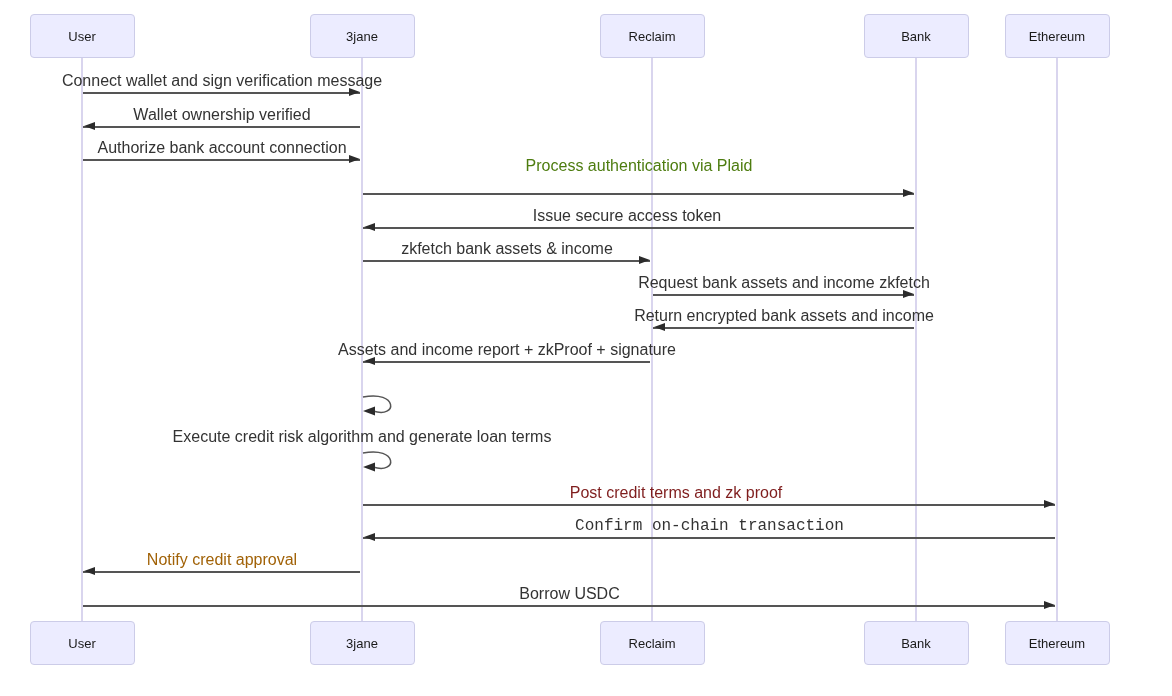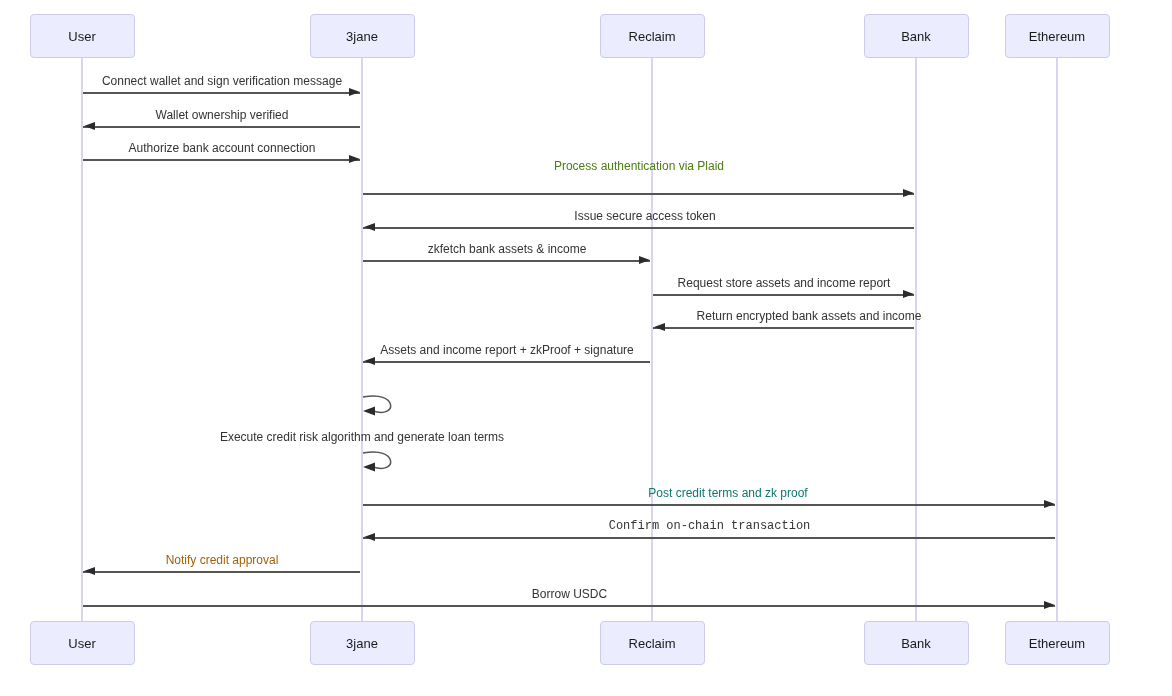--- a/index.html
+++ b/index.html
@@ -21,21 +21,21 @@
     align-items: center;
     justify-content: center;
     font-size: 13px;
   }
   .lifeline { position: absolute; width: 2px; }
   .msg-line { position: absolute; height: 1.5px; }
   .msg-label {
     position: absolute;
     transform: translateX(-50%);
     white-space: nowrap;
-    font-size: 12px;
+    font-size: 16px;
     line-height: 14px;
   }
   .arrowhead { position: absolute; width: 0; height: 0; }
   .selfloop { position: absolute; }
 </style>
 </head>
 <body>
 
 <div id="diagram" style="background: rgb(255, 255, 255);">
     <div class="lifeline" style="left: 81px; top: 58px; height: 563px; background: rgb(217, 213, 238);"></div>
@@ -48,45 +48,45 @@
     <div class="arrowhead" style="top: 87.5px; border-top: 4.5px solid transparent; border-bottom: 4.5px solid transparent; border-left: 11px solid rgb(43, 43, 43); left: 349px;"></div>
     <div class="msg-label" style="color: rgb(51, 51, 51); top: 108px; left: 222px;">Wallet ownership verified</div>
     <div class="msg-line" style="left: 83px; width: 277px; top: 126px; background: rgb(85, 85, 85);"></div>
     <div class="arrowhead" style="top: 121.5px; border-top: 4.5px solid transparent; border-bottom: 4.5px solid transparent; border-right: 11px solid rgb(43, 43, 43); left: 84px;"></div>
     <div class="msg-label" style="color: rgb(51, 51, 51); top: 141px; left: 222px;">Authorize bank account connection</div>
     <div class="msg-line" style="left: 83px; width: 277px; top: 159px; background: rgb(85, 85, 85);"></div>
     <div class="arrowhead" style="top: 154.5px; border-top: 4.5px solid transparent; border-bottom: 4.5px solid transparent; border-left: 11px solid rgb(43, 43, 43); left: 349px;"></div>
     <div class="msg-label" style="color: #4d7c0f; top: 159px; left: 639px;">Process authentication via Plaid</div>
     <div class="msg-line" style="left: 363px; width: 551px; top: 193px; background: rgb(85, 85, 85);"></div>
     <div class="arrowhead" style="top: 188.5px; border-top: 4.5px solid transparent; border-bottom: 4.5px solid transparent; border-left: 11px solid rgb(43, 43, 43); left: 903px;"></div>
-    <div class="msg-label" style="color: rgb(51, 51, 51); top: 209px; left: 645px;">Issue secure access token</div>
+    <div class="msg-label" style="color: rgb(51, 51, 51); top: 209px; left: 627px;">Issue secure access token</div>
     <div class="msg-line" style="left: 363px; width: 551px; top: 227px; background: rgb(85, 85, 85);"></div>
     <div class="arrowhead" style="top: 222.5px; border-top: 4.5px solid transparent; border-bottom: 4.5px solid transparent; border-right: 11px solid rgb(43, 43, 43); left: 364px;"></div>
     <div class="msg-label" style="color: rgb(51, 51, 51); top: 242px; left: 507px;">zkfetch bank assets &amp; income</div>
     <div class="msg-line" style="left: 363px; width: 287px; top: 260px; background: rgb(85, 85, 85);"></div>
     <div class="arrowhead" style="top: 255.5px; border-top: 4.5px solid transparent; border-bottom: 4.5px solid transparent; border-left: 11px solid rgb(43, 43, 43); left: 639px;"></div>
-    <div class="msg-label" style="color: rgb(51, 51, 51); top: 276px; left: 784px;">Request store assets and income report</div>
+    <div class="msg-label" style="color: rgb(51, 51, 51); top: 276px; left: 784px;">Request bank assets and income zkfetch</div>
     <div class="msg-line" style="left: 653px; width: 261px; top: 294px; background: rgb(85, 85, 85);"></div>
     <div class="arrowhead" style="top: 289.5px; border-top: 4.5px solid transparent; border-bottom: 4.5px solid transparent; border-left: 11px solid rgb(43, 43, 43); left: 903px;"></div>
-    <div class="msg-label" style="color: rgb(51, 51, 51); top: 309px; left: 809px;">Return encrypted bank assets and income</div>
+    <div class="msg-label" style="color: rgb(51, 51, 51); top: 309px; left: 784px;">Return encrypted bank assets and income</div>
     <div class="msg-line" style="left: 653px; width: 261px; top: 327px; background: rgb(85, 85, 85);"></div>
     <div class="arrowhead" style="top: 322.5px; border-top: 4.5px solid transparent; border-bottom: 4.5px solid transparent; border-right: 11px solid rgb(43, 43, 43); left: 654px;"></div>
     <div class="msg-label" style="color: rgb(51, 51, 51); top: 343px; left: 507px;">Assets and income report + zkProof + signature</div>
     <div class="msg-line" style="left: 363px; width: 287px; top: 361px; background: rgb(85, 85, 85);"></div>
     <div class="arrowhead" style="top: 356.5px; border-top: 4.5px solid transparent; border-bottom: 4.5px solid transparent; border-right: 11px solid rgb(43, 43, 43); left: 364px;"></div>
     <svg width="46" height="26" viewBox="0 0 46 26" class="selfloop" style="left: 362px; top: 393px;">
       <path d="M1,4 C36,-3 36,26 11,18" fill="none" stroke="#555555" stroke-width="1.5"></path>
       <polygon points="1,18 13,13.5 13,22.5" fill="#2b2b2b"></polygon>
     </svg>
     <div class="msg-label" style="color: rgb(51, 51, 51); top: 430px; left: 362px;">Execute credit risk algorithm and generate loan terms</div>
     <svg width="46" height="26" viewBox="0 0 46 26" class="selfloop" style="left: 362px; top: 449px;">
       <path d="M1,4 C36,-3 36,26 11,18" fill="none" stroke="#555555" stroke-width="1.5"></path>
       <polygon points="1,18 13,13.5 13,22.5" fill="#2b2b2b"></polygon>
     </svg>
-    <div class="msg-label" style="color: #0f766e; top: 486px; left: 728px;">Post credit terms and zk proof</div>
+    <div class="msg-label" style="color: #7f1d1d; top: 486px; left: 676px;">Post credit terms and zk proof</div>
     <div class="msg-line" style="left: 363px; width: 692px; top: 504px; background: rgb(85, 85, 85);"></div>
     <div class="arrowhead" style="top: 499.5px; border-top: 4.5px solid transparent; border-bottom: 4.5px solid transparent; border-left: 11px solid rgb(43, 43, 43); left: 1044px;"></div>
     <div class="msg-label" style="color: rgb(51, 51, 51); top: 519px; left: 709.5px; font-family: Liberation Mono, monospace;">Confirm on-chain transaction</div>
     <div class="msg-line" style="left: 363px; width: 692px; top: 537px; background: rgb(85, 85, 85);"></div>
     <div class="arrowhead" style="top: 532.5px; border-top: 4.5px solid transparent; border-bottom: 4.5px solid transparent; border-right: 11px solid rgb(43, 43, 43); left: 364px;"></div>
     <div class="msg-label" style="color: #a16207; top: 553px; left: 222px;">Notify credit approval</div>
     <div class="msg-line" style="left: 83px; width: 277px; top: 571px; background: rgb(85, 85, 85);"></div>
     <div class="arrowhead" style="top: 566.5px; border-top: 4.5px solid transparent; border-bottom: 4.5px solid transparent; border-right: 11px solid rgb(43, 43, 43); left: 84px;"></div>
     <div class="msg-label" style="color: rgb(51, 51, 51); top: 587px; left: 569.5px;">Borrow USDC</div>
     <div class="msg-line" style="left: 83px; width: 972px; top: 605px; background: rgb(85, 85, 85);"></div>

